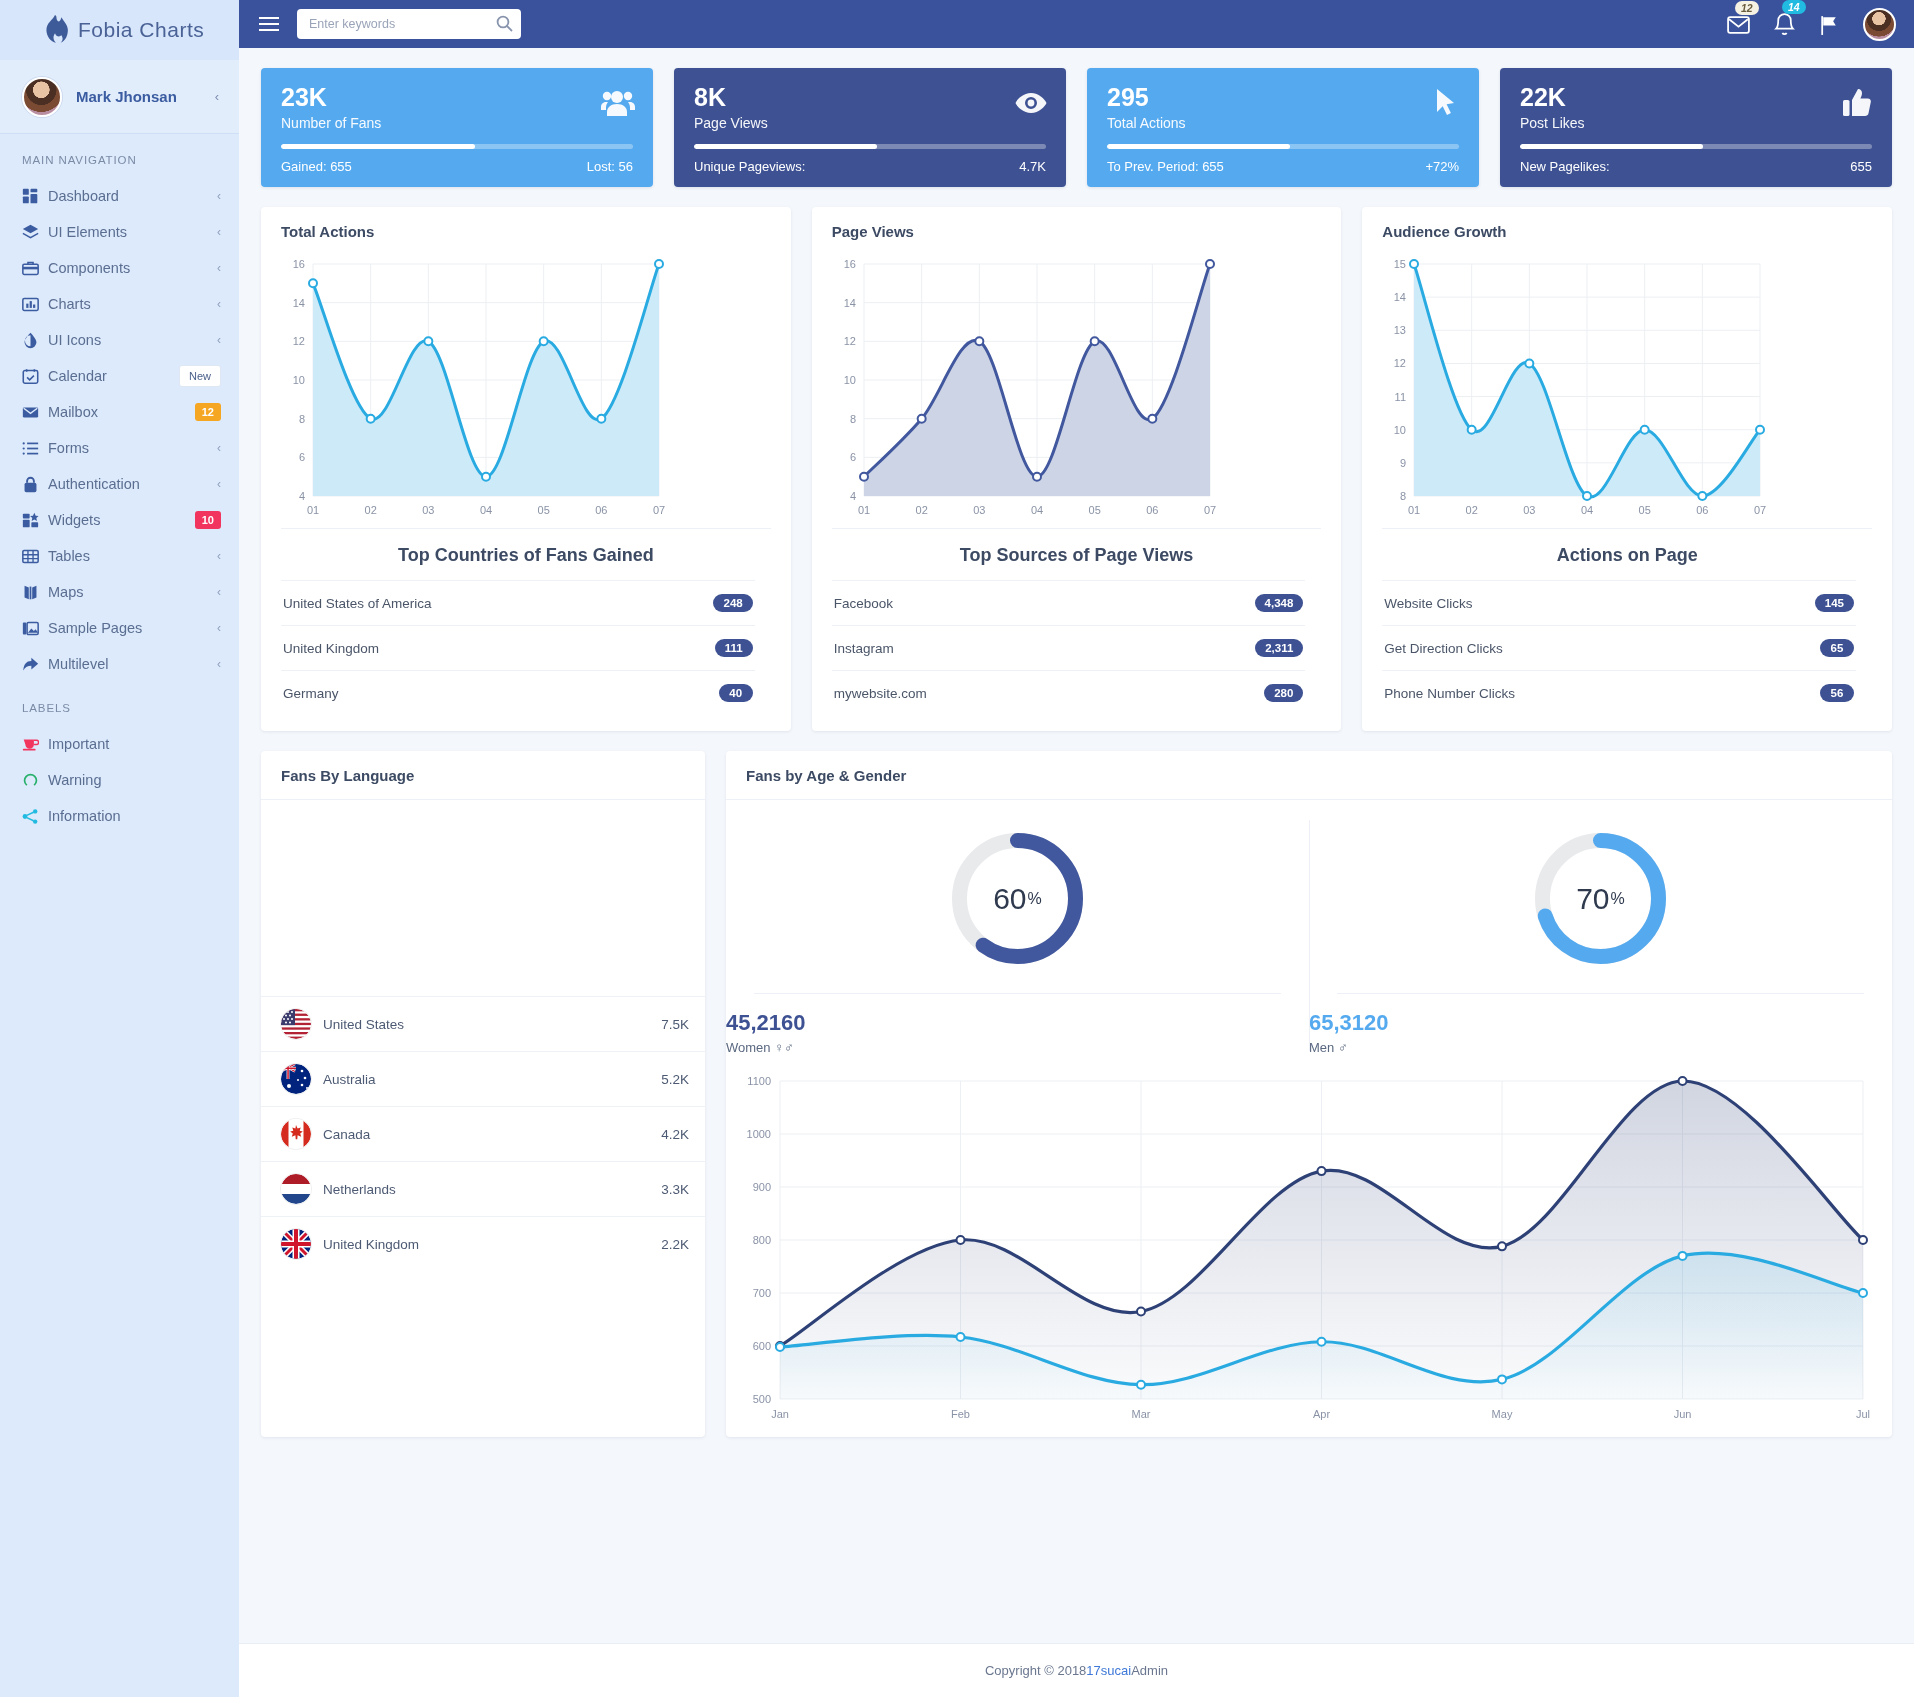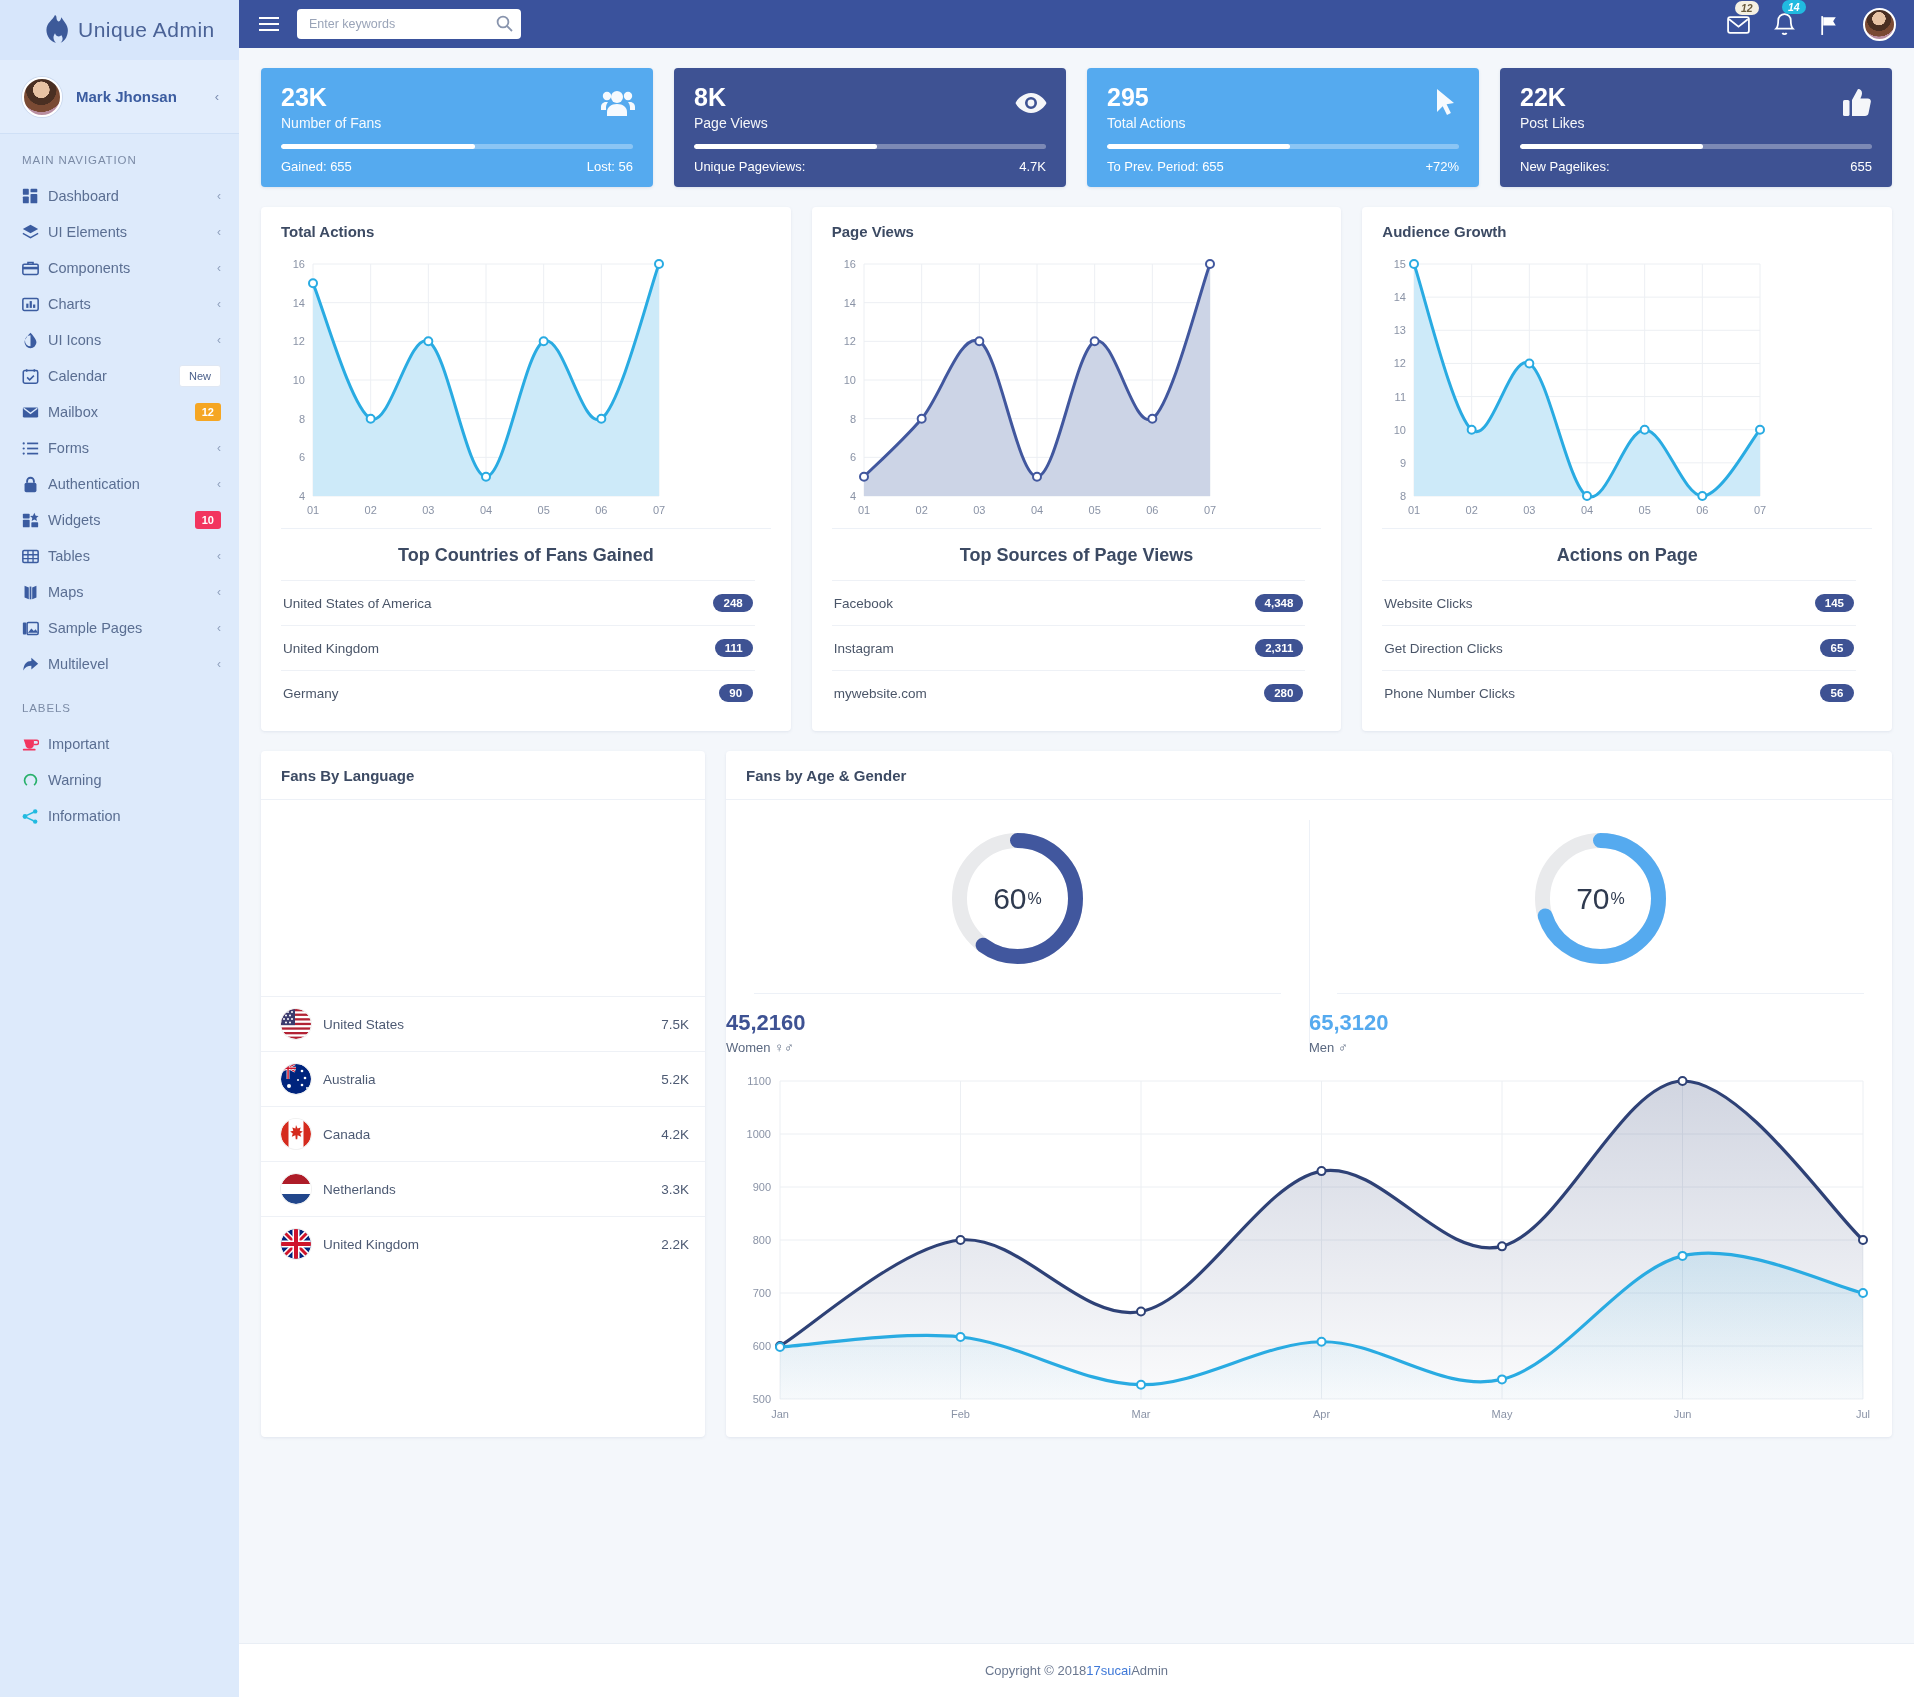--- a/index.html
+++ b/index.html
@@ -204,21 +204,21 @@
 
 <div class="app">
 
   <aside class="sidebar">
     <div class="brand">
       <span class="brand-flame">
         <svg viewBox="0 0 24 28" width="26" height="30" fill="currentColor">
           <path d="M12 0C10 5 4 7 4 14c0 6 4 11 9 12-3-3-3-6-1-9 1 3 4 4 6 2 2 3 1 6-1 7 5-2 7-7 7-12 0-5-4-8-6-12-1 4-3 5-4 3-1-2 0-4-2-5z"></path>
         </svg>
       </span>
-      <span class="brand-text">Unique Admin</span>
+      <span class="brand-text">Fobia Charts</span>
     </div>
 
     <div class="profile">
       <div class="avatar-sm"></div>
       <div class="profile-name">Mark Jhonsan</div>
       <div class="chev">‹</div>
     </div>
 
     <div class="nav-heading">MAIN NAVIGATION</div>
     <nav id="nav-list">
@@ -590,21 +590,21 @@
                 <div class="mini-row">
                   <span>United States of America</span>
                   <span class="pill">248</span>
                 </div>
                 <div class="mini-row">
                   <span>United Kingdom</span>
                   <span class="pill">111</span>
                 </div>
                 <div class="mini-row">
                   <span>Germany</span>
-                  <span class="pill">90</span>
+                  <span class="pill">40</span>
                 </div>
               </div>
           </div>
         </div>
 
         <div class="chart-col">
           <div class="panel">
             <div class="panel-title">Page Views</div>
             <div class="chart-box" id="chart-1">
                 <svg width="398" height="270" viewBox="0 0 398 270">

